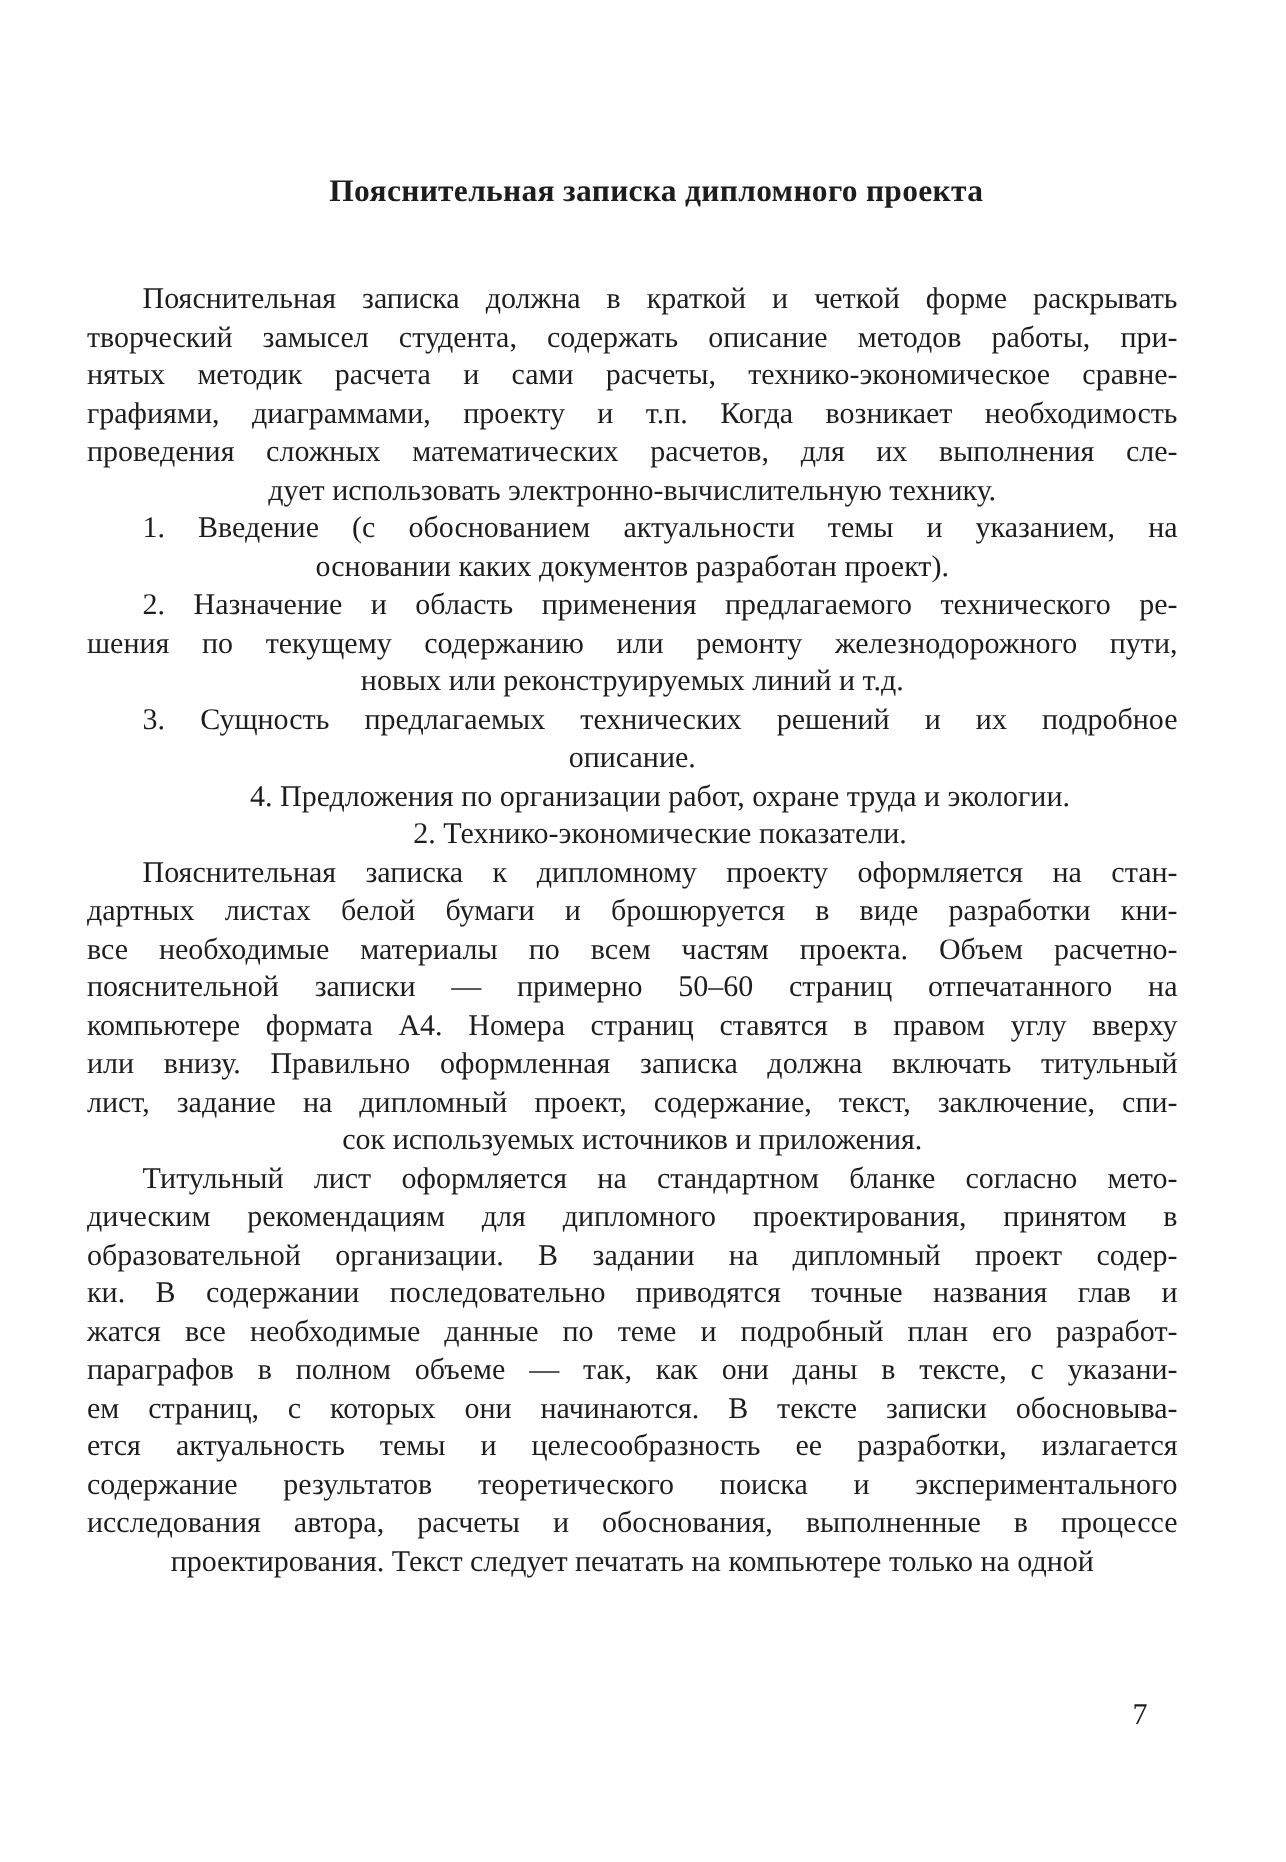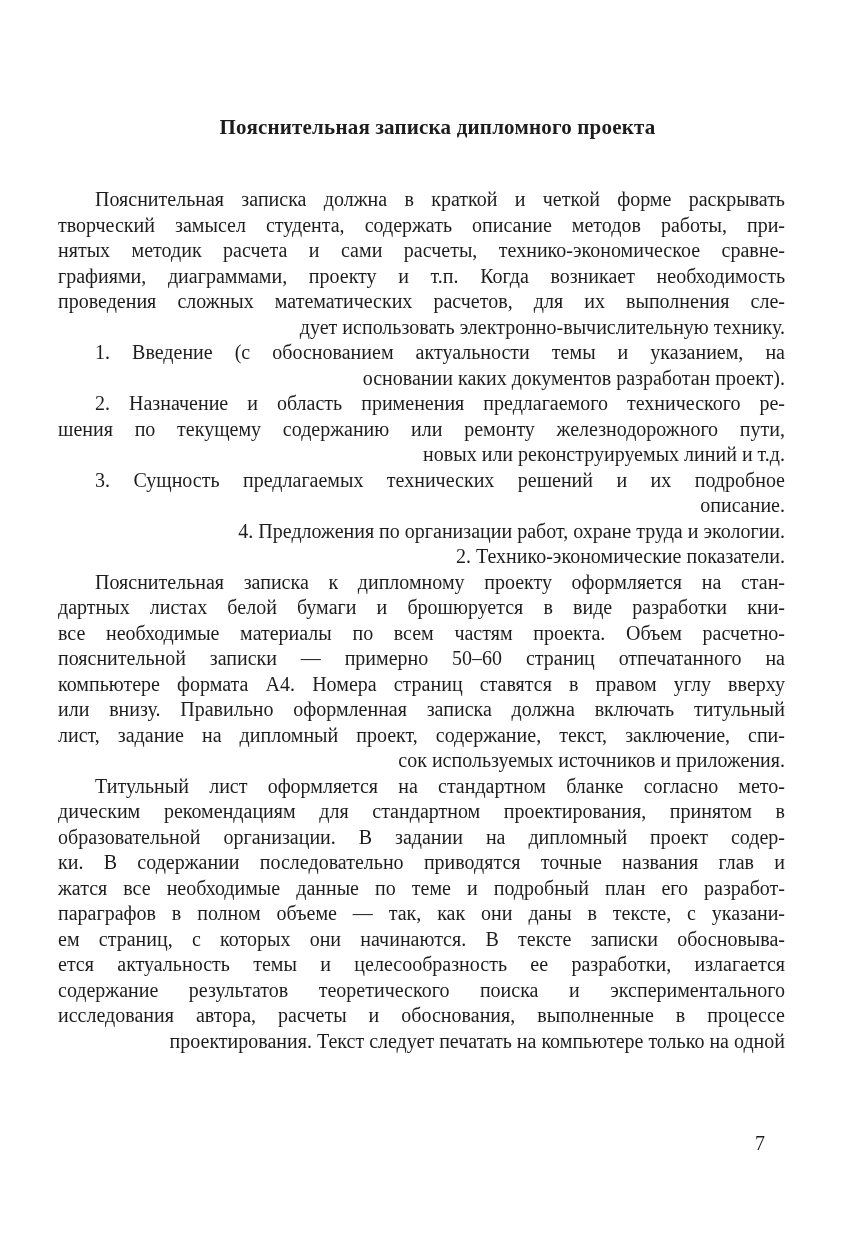--- a/index.html
+++ b/index.html
@@ -36,21 +36,21 @@
     line-height: 25.5px;
     margin-top: 47px;
   }
   .para { margin: 0; }
   .ln { display: block; }
   .ln.just {
     text-align: justify;
     -moz-text-align-last: justify;
     text-align-last: justify;
   }
-  .ln.last { text-align: right; }
+  .ln.last { text-align: center; }
   .ln.indent { text-indent: 37px; }
   .pagenum {
     position: absolute;
     top: 1131px;
     left: 58px;
     width: 707px;
     text-align: right;
     font-size: 20px;
     line-height: 25.5px;
   }
@@ -104,21 +104,21 @@
       <span class="ln just">все необходимые материалы по всем частям проекта. Объем расчетно-</span>
       <span class="ln just">пояснительной записки — примерно 50–60 страниц отпечатанного на</span>
       <span class="ln just">компьютере формата А4. Номера страниц ставятся в правом углу вверху</span>
       <span class="ln just">или внизу. Правильно оформленная записка должна включать титульный</span>
       <span class="ln just">лист, задание на дипломный проект, содержание, текст, заключение, спи-</span>
       <span class="ln last">сок используемых источников и приложения.</span>
     </div>
 
     <div class="para">
       <span class="ln just indent">Титульный лист оформляется на стандартном бланке согласно мето-</span>
-      <span class="ln just">дическим рекомендациям для стандартном проектирования, принятом в</span>
+      <span class="ln just">дическим рекомендациям для дипломного проектирования, принятом в</span>
       <span class="ln just">образовательной организации. В задании на дипломный проект содер-</span>
       <span class="ln just">ки. В содержании последовательно приводятся точные названия глав и</span>
       <span class="ln just">жатся все необходимые данные по теме и подробный план его разработ-</span>
       <span class="ln just">параграфов в полном объеме — так, как они даны в тексте, с указани-</span>
       <span class="ln just">ем страниц, с которых они начинаются. В тексте записки обосновыва-</span>
       <span class="ln just">ется актуальность темы и целесообразность ее разработки, излагается</span>
       <span class="ln just">содержание результатов теоретического поиска и экспериментального</span>
       <span class="ln just">исследования автора, расчеты и обоснования, выполненные в процессе</span>
       <span class="ln last">проектирования. Текст следует печатать на компьютере только на одной</span>
     </div>

